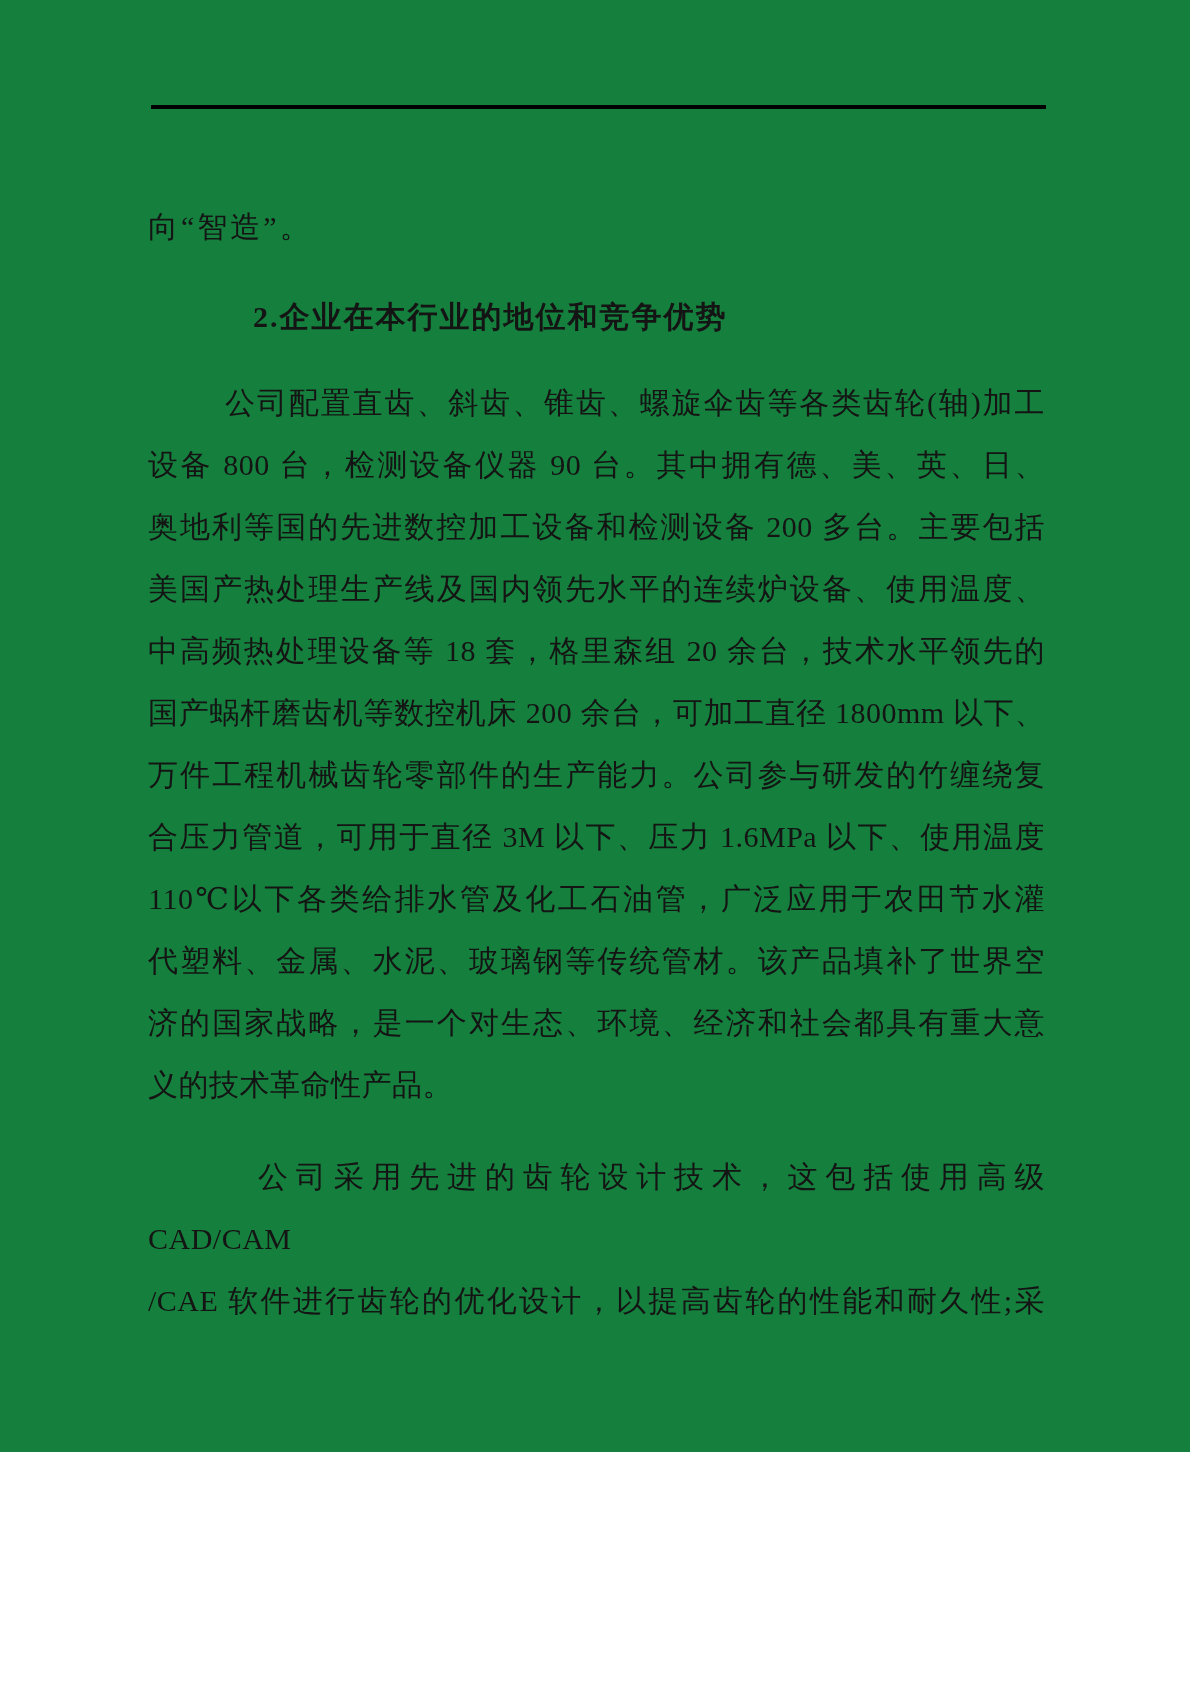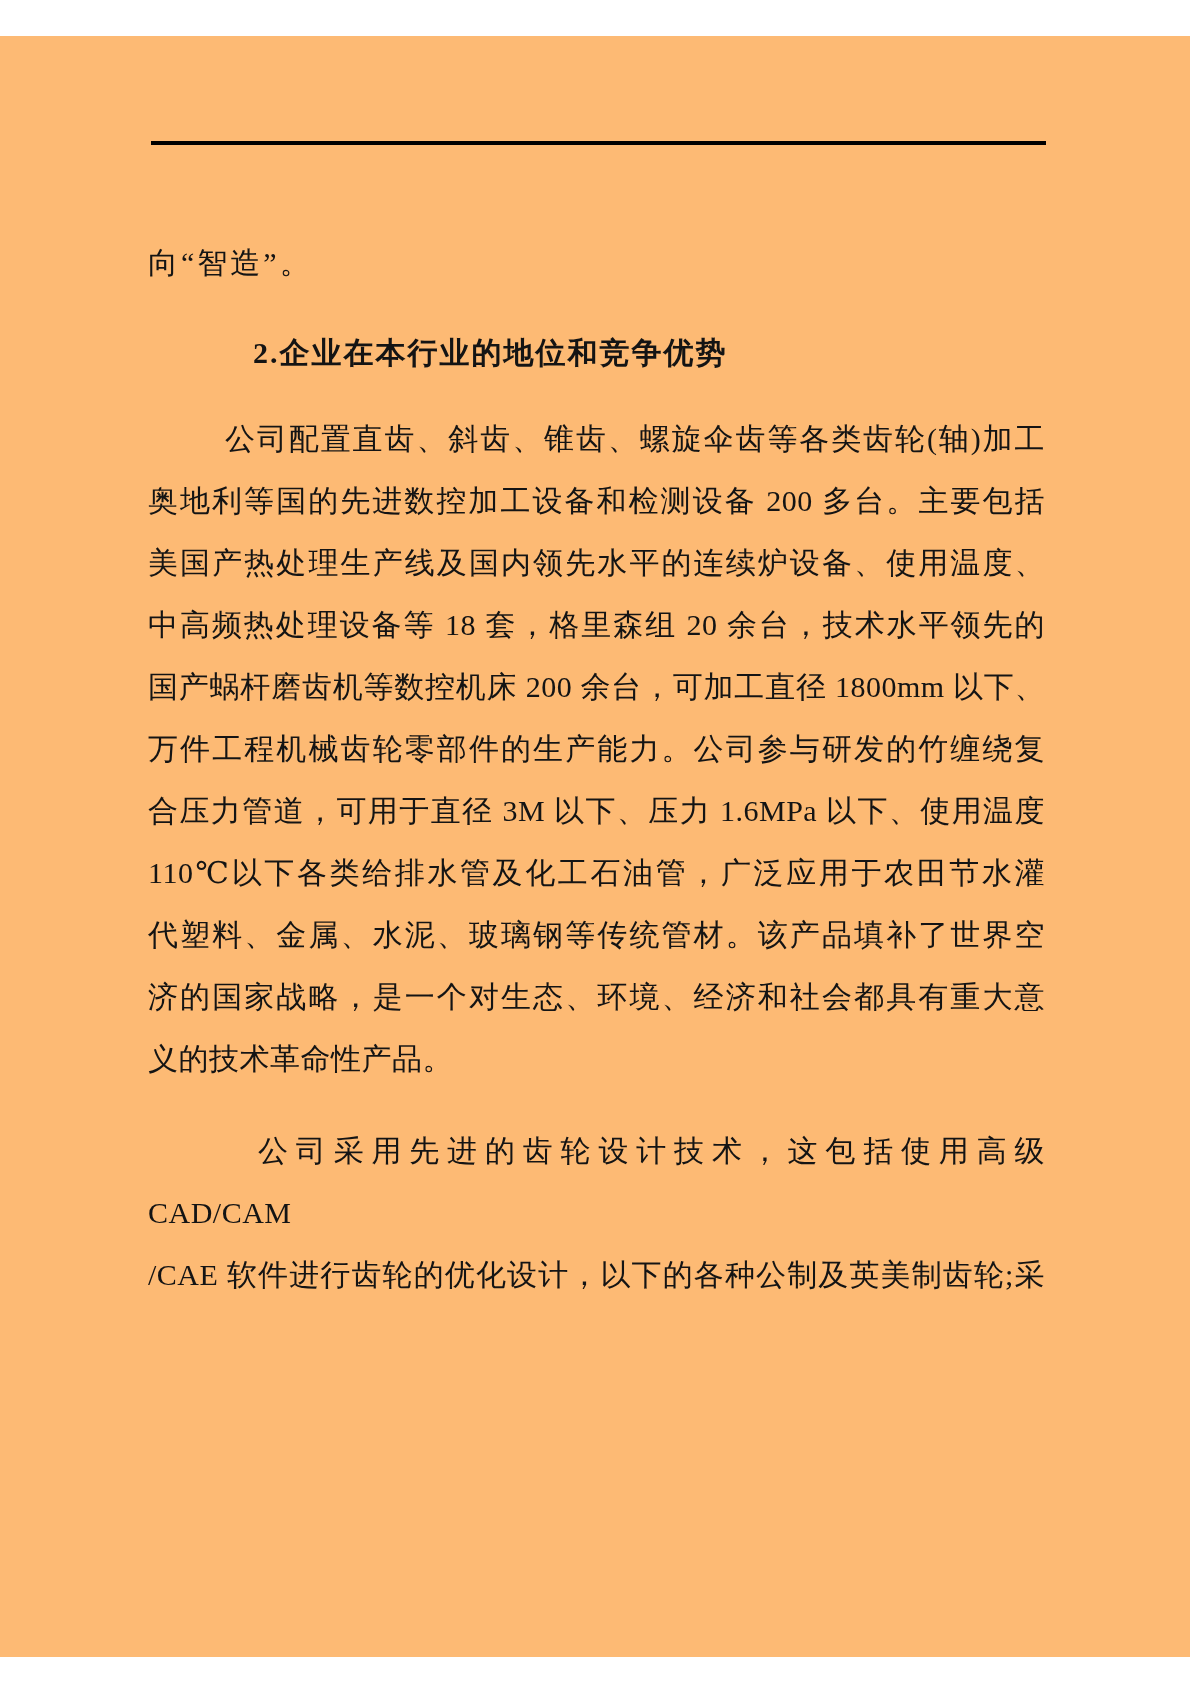--- a/index.html
+++ b/index.html
@@ -1,24 +1,23 @@
 <!DOCTYPE html>
 <html lang="zh"><head>
 <meta charset="utf-8">
 <style>
   html, body { margin: 0; padding: 0; background: #ffffff; }
   .page {
     position: relative;
     width: 1190px;
-    height: 1621px;
-    background: #fdba74;
+    height: 1452px;
+    background: #15803d;
     overflow: hidden;
     font-family: "Liberation Serif", "DejaVu Serif", serif;
     color: #141414;
-    margin-top: 36px;
   }
   .header-rule {
     position: absolute;
     left: 151px;
     top: 105px;
     width: 895px;
     height: 4px;
     background: #000000;
   }
   .content {
@@ -66,34 +65,35 @@
   <div class="header-rule"></div>
 
   <div class="content">
 
     <div class="nline intro-line">向“智造”。</div>
 
     <div class="nline section-heading">2.企业在本行业的地位和竞争优势</div>
 
     <div class="para-1">
       <div class="jline first-line">公司配置直齿、斜齿、锥齿、螺旋伞齿等各类齿轮(轴)加工</div>
+      <div class="jline">设备 800 台，检测设备仪器 90 台。其中拥有德、美、英、日、</div>
       <div class="jline">奥地利等国的先进数控加工设备和检测设备 200 多台。主要包括</div>
       <div class="jline">美国产热处理生产线及国内领先水平的连续炉设备、使用温度、</div>
       <div class="jline">中高频热处理设备等 18 套，格里森组 20 余台，技术水平领先的</div>
       <div class="jline">国产蜗杆磨齿机等数控机床 200 余台，可加工直径 1800mm 以下、</div>
       <div class="jline">万件工程机械齿轮零部件的生产能力。公司参与研发的竹缠绕复</div>
       <div class="jline">合压力管道，可用于直径 3M 以下、压力 1.6MPa 以下、使用温度</div>
       <div class="jline">110℃以下各类给排水管及化工石油管，广泛应用于农田节水灌</div>
       <div class="jline">代塑料、金属、水泥、玻璃钢等传统管材。该产品填补了世界空</div>
       <div class="jline">济的国家战略，是一个对生态、环境、经济和社会都具有重大意</div>
       <div class="nline">义的技术革命性产品。</div>
     </div>
 
     <div class="para-2">
       <div class="jline first-line">公司采用先进的齿轮设计技术，这包括使用高级 CAD/CAM</div>
-      <div class="jline">/CAE 软件进行齿轮的优化设计，以下的各种公制及英美制齿轮;采</div>
+      <div class="jline">/CAE 软件进行齿轮的优化设计，以提高齿轮的性能和耐久性;采</div>
     </div>
 
   </div>
 
   <div class="page-number">11</div>
 
 </div>
 
 </body></html>

